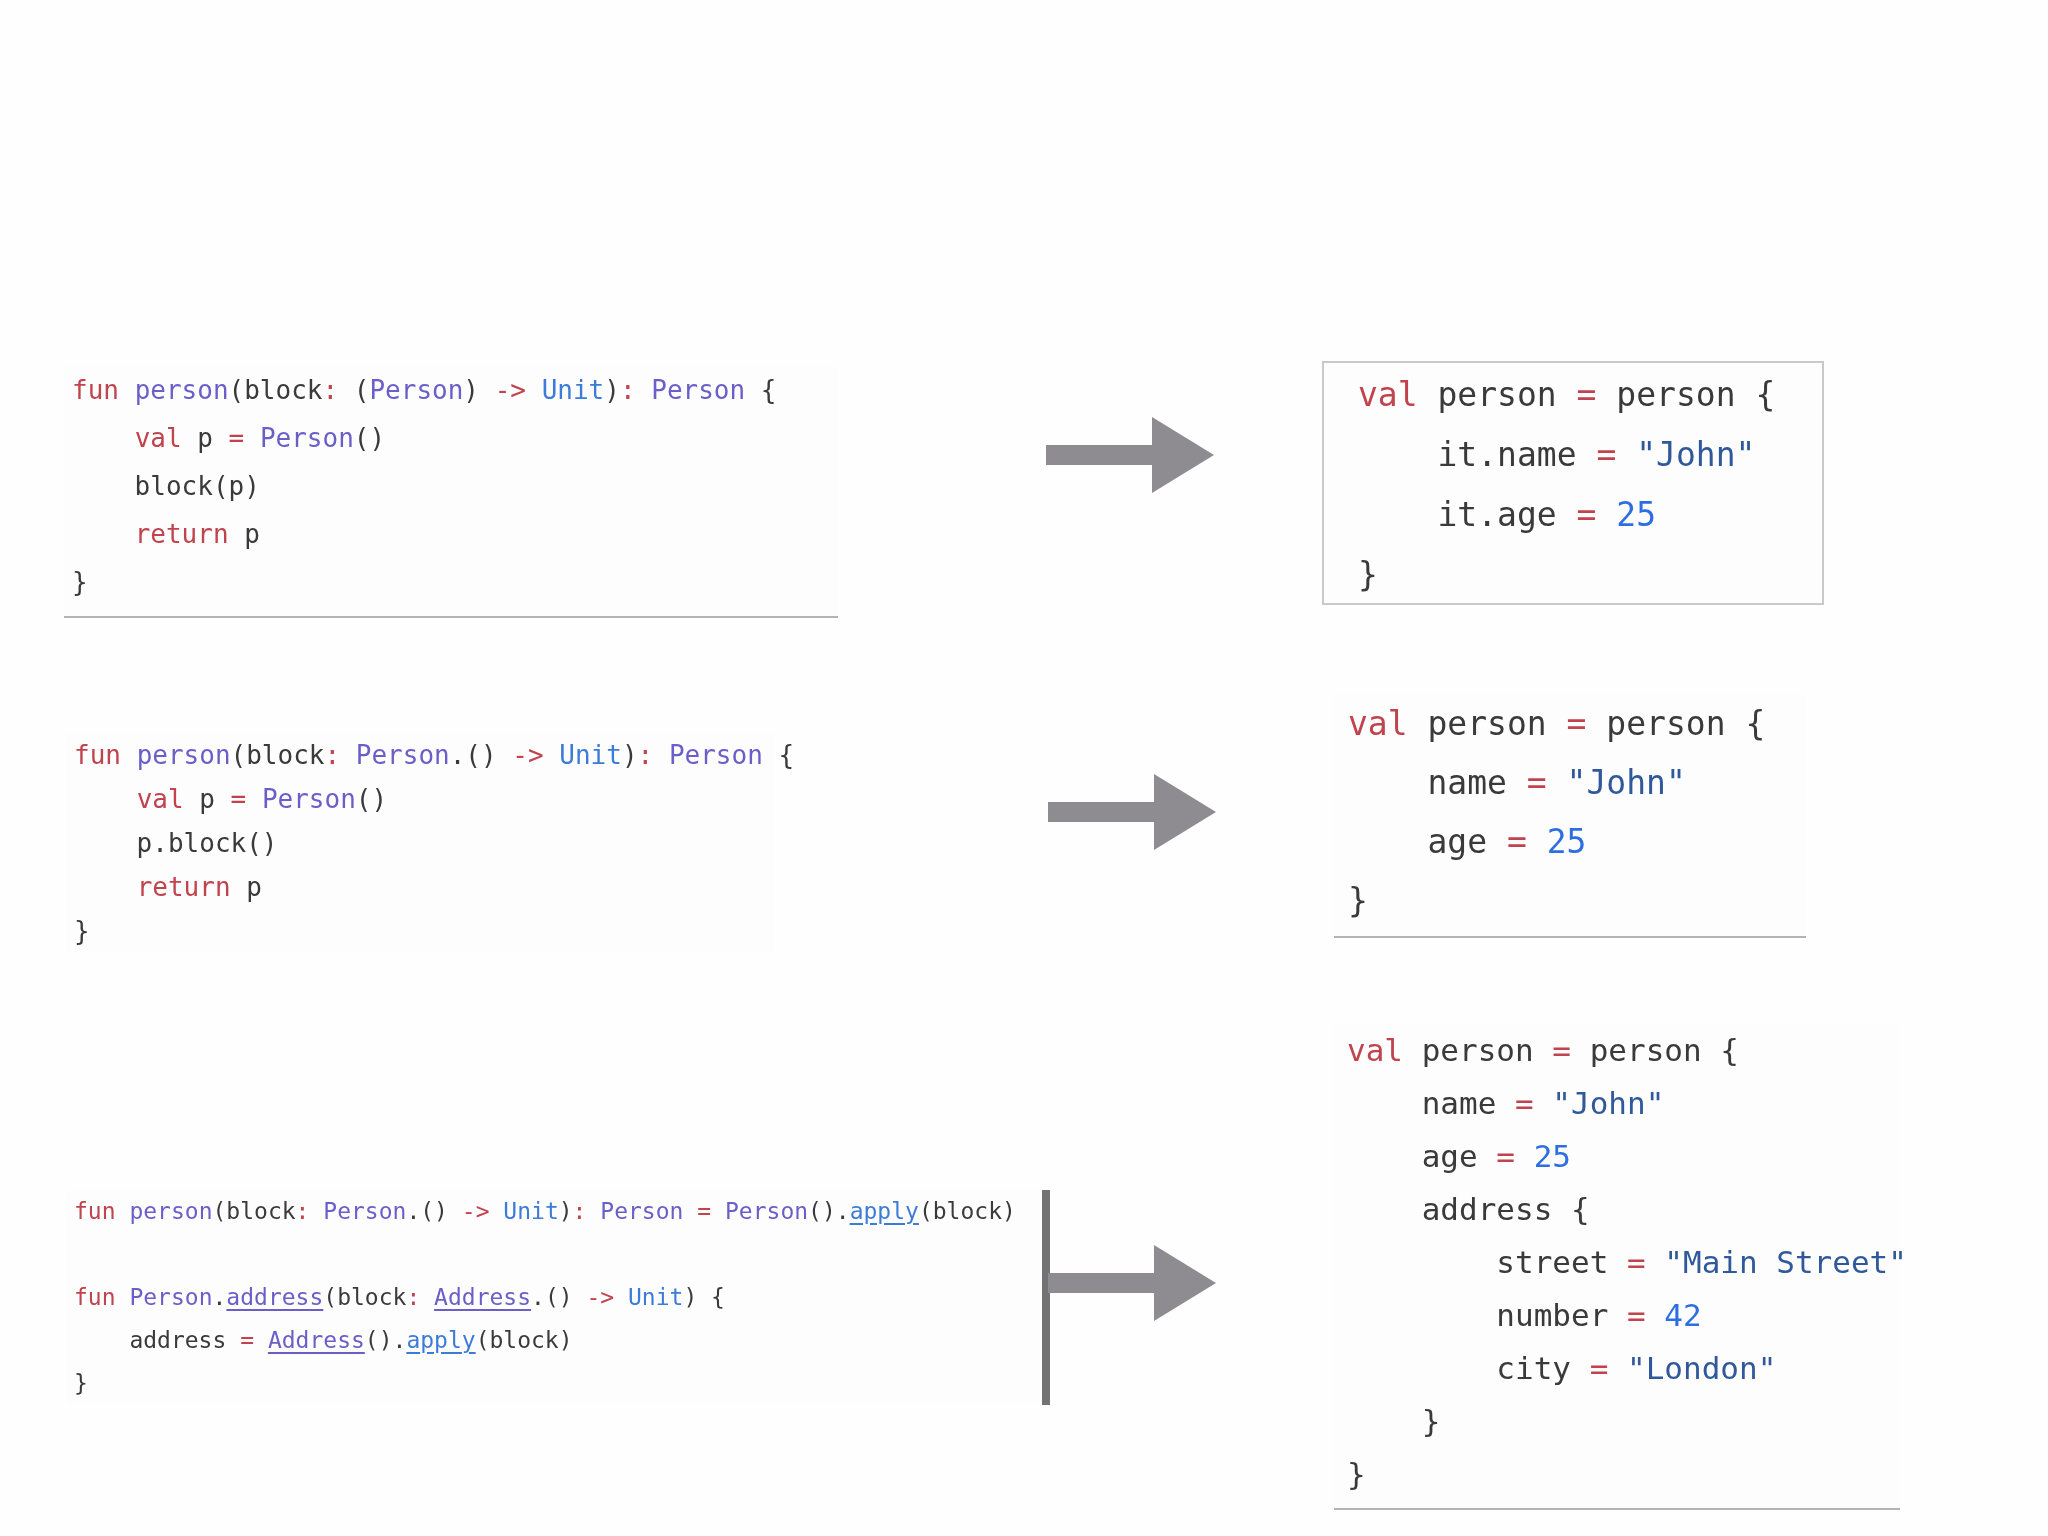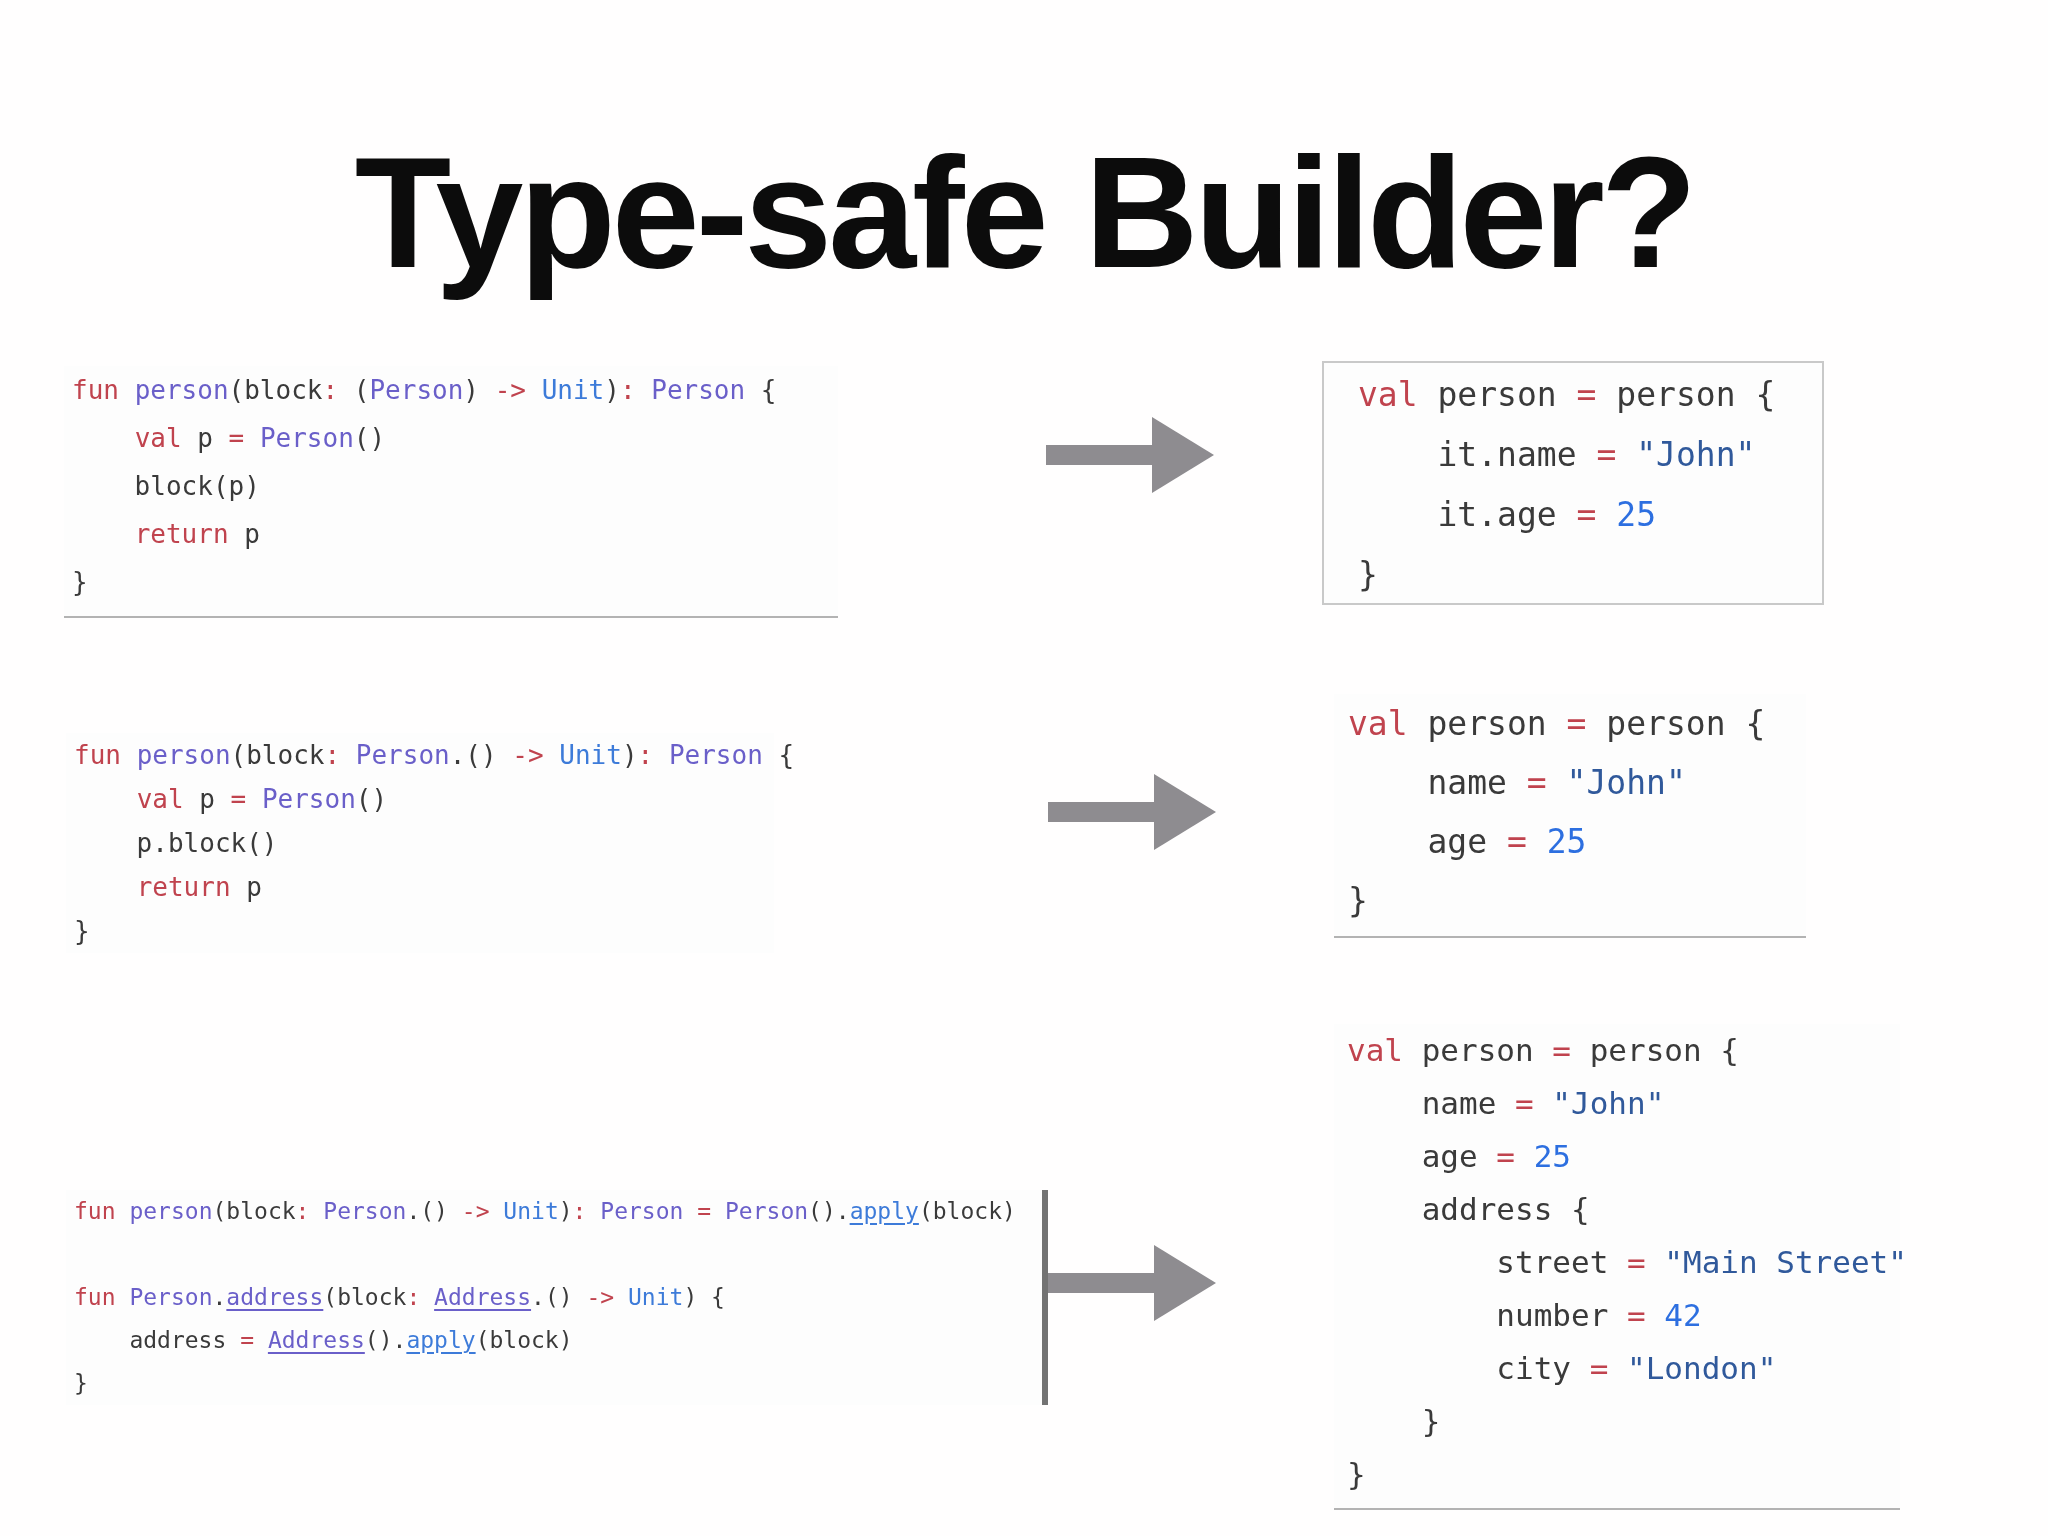--- a/index.html
+++ b/index.html
@@ -40,21 +40,21 @@
   .left2 {
     left:66px; top:733px; width:700px;
     padding-left:8px;
     font-size:26px; line-height:44px;
     background:#fdfdfd;
   }
   .left3 {
     left:66px; top:1190px; width:968px;
     padding-left:8px;
     font-size:23px; line-height:43px;
-    border-right:6px solid #737373;
+    border-right:8px solid #737373;
     background:#fdfdfd;
   }
 
   
   .right1 {
     left:1322px; top:361px; width:464px; height:238px;
     padding:2px 0 0 34px;
     font-size:33px; line-height:60px;
     border:2px solid #c9c9c9;
     background:#fdfdfd;
@@ -85,21 +85,20 @@
     border-top:38px solid transparent;
     border-bottom:38px solid transparent;
     border-left:62px solid #8e8c90;
   }
 </style>
 </head>
 <body>
 
 <div class="slide">
 
-  <h1 class="title">Type-safe Builder?</h1>
 
   <div class="code left1"><div class="code-line"><span style="color: rgb(192, 67, 78);">fun</span><span style="color: rgb(58, 58, 58);"> </span><span style="color: rgb(106, 95, 201);">person</span><span style="color: rgb(58, 58, 58);">(block</span><span style="color: rgb(192, 67, 78);">:</span><span style="color: rgb(58, 58, 58);"> (</span><span style="color: rgb(106, 95, 201);">Person</span><span style="color: rgb(58, 58, 58);">) </span><span style="color: rgb(192, 67, 78);">-&gt;</span><span style="color: rgb(58, 58, 58);"> </span><span style="color: rgb(61, 123, 217);">Unit</span><span style="color: rgb(58, 58, 58);">)</span><span style="color: rgb(192, 67, 78);">:</span><span style="color: rgb(58, 58, 58);"> </span><span style="color: rgb(106, 95, 201);">Person</span><span style="color: rgb(58, 58, 58);"> {</span></div><div class="code-line"><span style="color: rgb(58, 58, 58);">    </span><span style="color: rgb(192, 67, 78);">val</span><span style="color: rgb(58, 58, 58);"> p </span><span style="color: rgb(192, 67, 78);">=</span><span style="color: rgb(58, 58, 58);"> </span><span style="color: rgb(106, 95, 201);">Person</span><span style="color: rgb(58, 58, 58);">()</span></div><div class="code-line"><span style="color: rgb(58, 58, 58);">    block(p)</span></div><div class="code-line"><span style="color: rgb(58, 58, 58);">    </span><span style="color: rgb(192, 67, 78);">return</span><span style="color: rgb(58, 58, 58);"> p</span></div><div class="code-line"><span style="color: rgb(58, 58, 58);">}</span></div></div>
 
   <div class="code left2"><div class="code-line"><span style="color: rgb(192, 67, 78);">fun</span><span style="color: rgb(58, 58, 58);"> </span><span style="color: rgb(106, 95, 201);">person</span><span style="color: rgb(58, 58, 58);">(block</span><span style="color: rgb(192, 67, 78);">:</span><span style="color: rgb(58, 58, 58);"> </span><span style="color: rgb(106, 95, 201);">Person</span><span style="color: rgb(58, 58, 58);">.() </span><span style="color: rgb(192, 67, 78);">-&gt;</span><span style="color: rgb(58, 58, 58);"> </span><span style="color: rgb(61, 123, 217);">Unit</span><span style="color: rgb(58, 58, 58);">)</span><span style="color: rgb(192, 67, 78);">:</span><span style="color: rgb(58, 58, 58);"> </span><span style="color: rgb(106, 95, 201);">Person</span><span style="color: rgb(58, 58, 58);"> {</span></div><div class="code-line"><span style="color: rgb(58, 58, 58);">    </span><span style="color: rgb(192, 67, 78);">val</span><span style="color: rgb(58, 58, 58);"> p </span><span style="color: rgb(192, 67, 78);">=</span><span style="color: rgb(58, 58, 58);"> </span><span style="color: rgb(106, 95, 201);">Person</span><span style="color: rgb(58, 58, 58);">()</span></div><div class="code-line"><span style="color: rgb(58, 58, 58);">    p.block()</span></div><div class="code-line"><span style="color: rgb(58, 58, 58);">    </span><span style="color: rgb(192, 67, 78);">return</span><span style="color: rgb(58, 58, 58);"> p</span></div><div class="code-line"><span style="color: rgb(58, 58, 58);">}</span></div></div>
 
   <div class="code left3"><div class="code-line"><span style="color: rgb(192, 67, 78);">fun</span><span style="color: rgb(58, 58, 58);"> </span><span style="color: rgb(106, 95, 201);">person</span><span style="color: rgb(58, 58, 58);">(block</span><span style="color: rgb(192, 67, 78);">:</span><span style="color: rgb(58, 58, 58);"> </span><span style="color: rgb(106, 95, 201);">Person</span><span style="color: rgb(58, 58, 58);">.() </span><span style="color: rgb(192, 67, 78);">-&gt;</span><span style="color: rgb(58, 58, 58);"> </span><span style="color: rgb(61, 123, 217);">Unit</span><span style="color: rgb(58, 58, 58);">)</span><span style="color: rgb(192, 67, 78);">:</span><span style="color: rgb(58, 58, 58);"> </span><span style="color: rgb(106, 95, 201);">Person</span><span style="color: rgb(58, 58, 58);"> </span><span style="color: rgb(192, 67, 78);">=</span><span style="color: rgb(58, 58, 58);"> </span><span style="color: rgb(106, 95, 201);">Person</span><span style="color: rgb(58, 58, 58);">().</span><span style="color: rgb(61, 123, 217); text-decoration: underline; text-underline-offset: 4px;">apply</span><span style="color: rgb(58, 58, 58);">(block)</span></div><div class="code-line">&nbsp;</div><div class="code-line"><span style="color: rgb(192, 67, 78);">fun</span><span style="color: rgb(58, 58, 58);"> </span><span style="color: rgb(106, 95, 201);">Person</span><span style="color: rgb(58, 58, 58);">.</span><span style="color: rgb(106, 95, 201); text-decoration: underline; text-underline-offset: 4px;">address</span><span style="color: rgb(58, 58, 58);">(block</span><span style="color: rgb(192, 67, 78);">:</span><span style="color: rgb(58, 58, 58);"> </span><span style="color: rgb(106, 95, 201); text-decoration: underline; text-underline-offset: 4px;">Address</span><span style="color: rgb(58, 58, 58);">.() </span><span style="color: rgb(192, 67, 78);">-&gt;</span><span style="color: rgb(58, 58, 58);"> </span><span style="color: rgb(61, 123, 217);">Unit</span><span style="color: rgb(58, 58, 58);">) {</span></div><div class="code-line"><span style="color: rgb(58, 58, 58);">    address </span><span style="color: rgb(192, 67, 78);">=</span><span style="color: rgb(58, 58, 58);"> </span><span style="color: rgb(106, 95, 201); text-decoration: underline; text-underline-offset: 4px;">Address</span><span style="color: rgb(58, 58, 58);">().</span><span style="color: rgb(61, 123, 217); text-decoration: underline; text-underline-offset: 4px;">apply</span><span style="color: rgb(58, 58, 58);">(block)</span></div><div class="code-line"><span style="color: rgb(58, 58, 58);">}</span></div></div>
 
   <div class="arrow a1">
     <div class="arrow-shaft" style="background: rgb(142, 140, 144);"></div>
     <div class="arrow-head" style="border-left-color: rgb(142, 140, 144);"></div>

